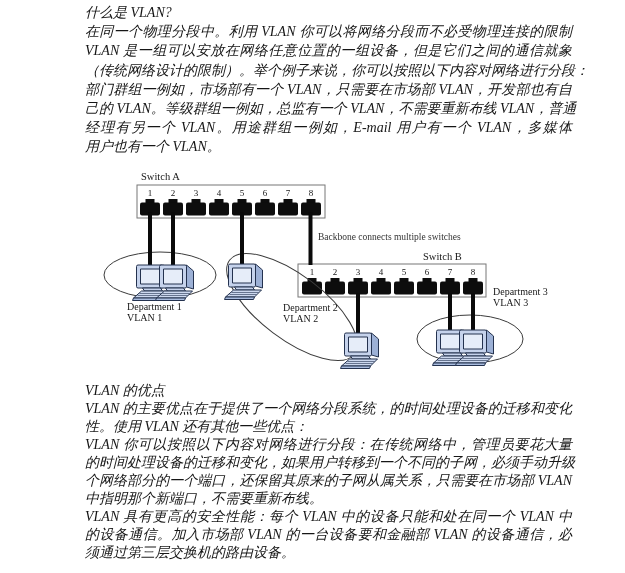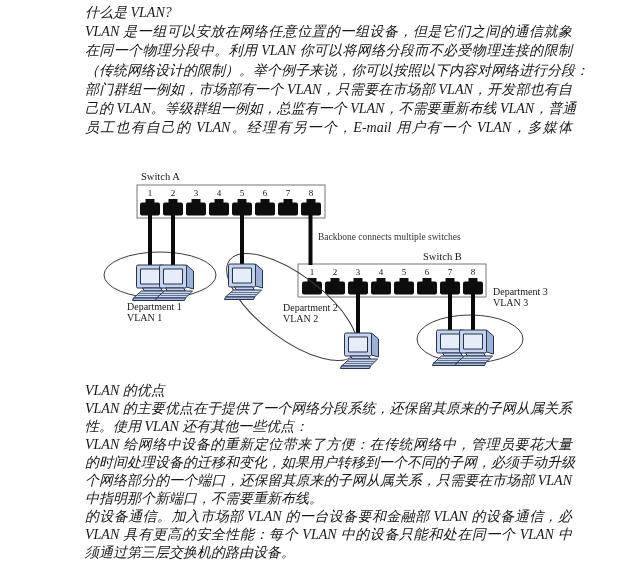--- a/index.html
+++ b/index.html
@@ -20,26 +20,27 @@
   .switch-box{fill:#ffffff;stroke:#777;stroke-width:1;}
   .cable{stroke:#0a0a0a;stroke-width:4;}
 </style>
 </head>
 <body>
 
 <div class="page">
 
   <div class="textblock intro">
     <div class="tline short">什么是 VLAN?</div>
+    <div class="tline">在同一个物理分段中。利用 VLAN 你可以将网络分段而不必受物理连接的限制</div>
     <div class="tline">VLAN 是一组可以安放在网络任意位置的一组设备，但是它们之间的通信就象</div>
-    <div class="tline">在同一个物理分段中。利用 VLAN 你可以将网络分段而不必受物理连接的限制</div>
     <div class="tline">（传统网络设计的限制）。举个例子来说，你可以按照以下内容对网络进行分段：</div>
     <div class="tline">部门群组一例如，市场部有一个 VLAN，只需要在市场部 VLAN，开发部也有自</div>
     <div class="tline">己的 VLAN。等级群组一例如，总监有一个 VLAN，不需要重新布线 VLAN，普通</div>
-    <div class="tline">员工也有自己的 VLAN。经理有另一个，E-mail 用户有一个 VLAN，多媒体</div>
+    <div class="tline">经理有另一个 VLAN。用途群组一例如，E-mail 用户有一个 VLAN，多媒体</div>
+    <div class="tline short">用户也有一个 VLAN。</div>
   </div>
 
   <svg class="diagram" width="625" height="573" viewBox="0 0 625 573">
     <defs>
       <g id="jack">
         <rect x="5.5" y="0" width="9" height="5" fill="#0d0d0d"></rect>
         <rect x="0" y="3.5" width="20" height="13" rx="2" fill="#0d0d0d"></rect>
       </g>
       <g id="pc" stroke="#24324f" stroke-width="1" stroke-linejoin="round">
         <polygon points="34,3 41,9 41,27 34,25" fill="#9db1d6"></polygon>
@@ -122,24 +123,24 @@
     <text class="dlabel" x="127" y="310">Department 1</text>
     <text class="dlabel" x="127" y="321">VLAN 1</text>
     <text class="dlabel" x="283" y="311">Department 2</text>
     <text class="dlabel" x="283" y="322">VLAN 2</text>
     <text class="dlabel" x="493" y="295">Department 3</text>
     <text class="dlabel" x="493" y="306">VLAN 3</text>
   </svg>
 
   <div class="textblock benefits">
     <div class="tline short">VLAN 的优点</div>
-    <div class="tline">VLAN 的主要优点在于提供了一个网络分段系统，还保留其原来的子网从属关系</div>
+    <div class="tline">VLAN 的主要优点在于提供了一个网络分段系统，的时间处理设备的迁移和变化</div>
     <div class="tline short">性。使用 VLAN 还有其他一些优点：</div>
-    <div class="tline">VLAN 给网络中设备的重新定位带来了方便：在传统网络中，管理员要花大量</div>
+    <div class="tline">VLAN 你可以按照以下内容对网络进行分段：在传统网络中，管理员要花大量</div>
     <div class="tline">的时间处理设备的迁移和变化，如果用户转移到一个不同的子网，必须手动升级</div>
     <div class="tline">个网络部分的一个端口，还保留其原来的子网从属关系，只需要在市场部 VLAN</div>
     <div class="tline short">中指明那个新端口，不需要重新布线。</div>
+    <div class="tline">VLAN 具有更高的安全性能：每个 VLAN 中的设备只能和处在同一个 VLAN 中</div>
     <div class="tline">的设备通信。加入市场部 VLAN 的一台设备要和金融部 VLAN 的设备通信，必</div>
-    <div class="tline">VLAN 具有更高的安全性能：每个 VLAN 中的设备只能和处在同一个 VLAN 中</div>
     <div class="tline short">须通过第三层交换机的路由设备。</div>
   </div>
 
 </div>
 
 </body></html>

